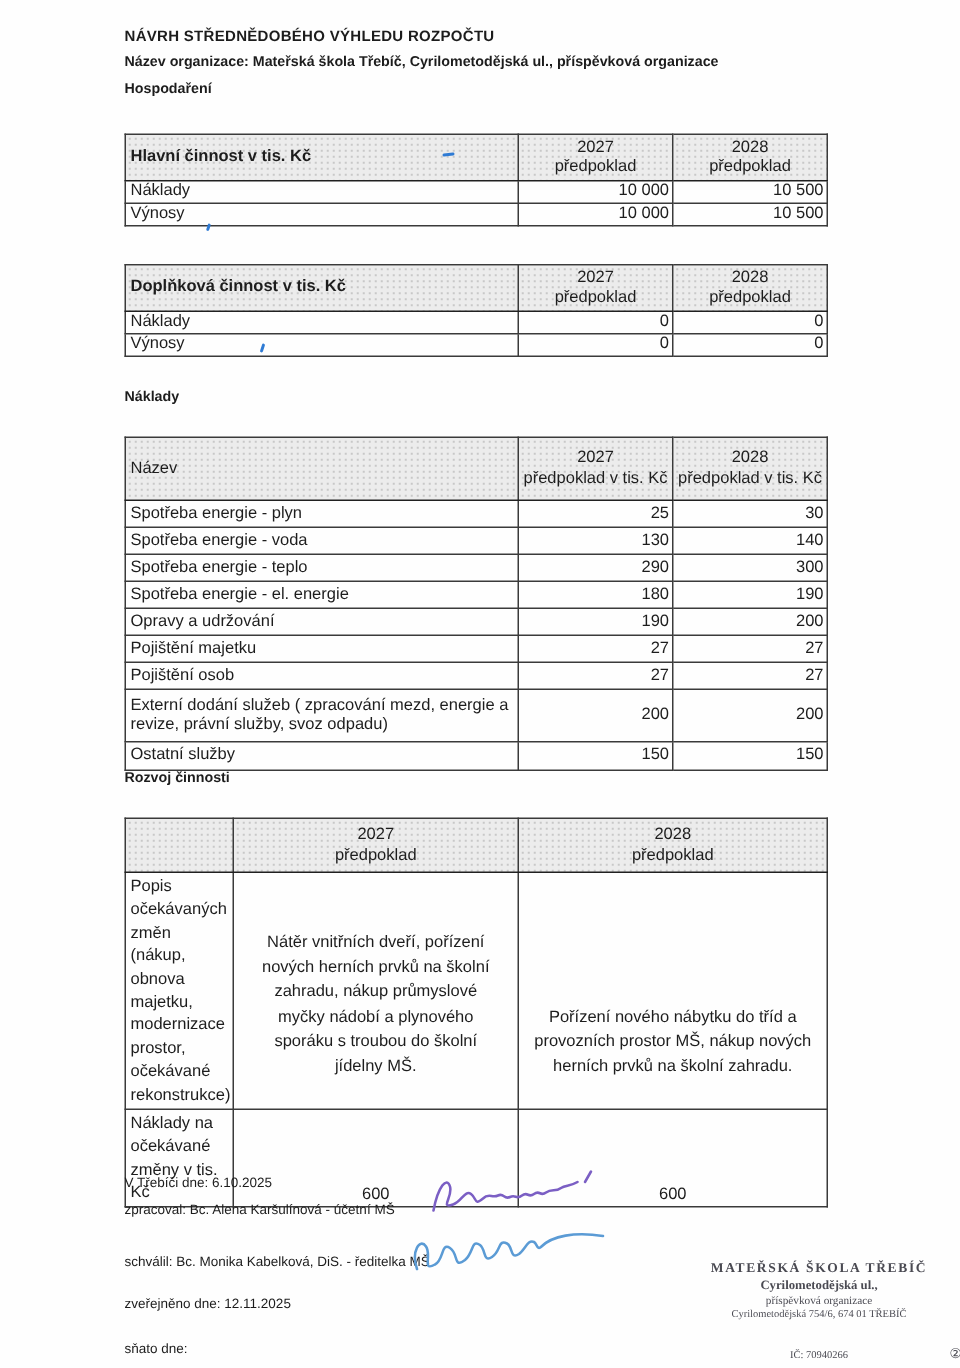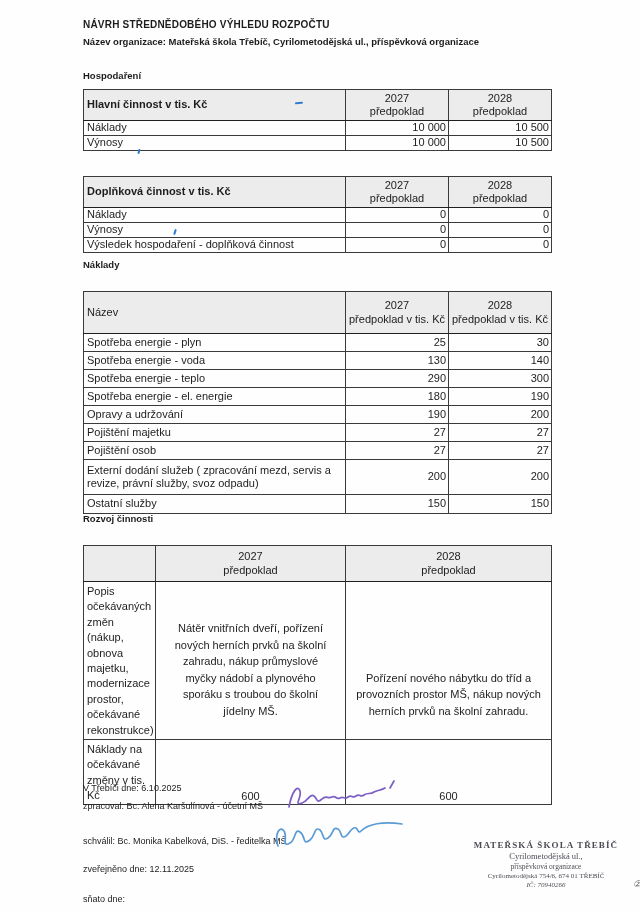--- a/index.html
+++ b/index.html
@@ -35,36 +35,36 @@
   .rozvoj td.cost-val{vertical-align:bottom; text-align:center; padding-bottom:0;}
 
   .footer-line{font-size:9px;}
   .pen-mark{position:absolute; background:#2f7bd4; border-radius:1px;}
 
   .stamp{
     width:190px; text-align:center; color:#3b3b44;
     font-family:"Liberation Serif", serif; opacity:.92;
   }
   .stamp-l1{font-size:9px; font-weight:bold; letter-spacing:1.1px; white-space:nowrap;}
-  .stamp-l2{font-size:8.5px; font-weight:normal; margin-top:1px;}
+  .stamp-l2{font-size:8.5px; font-weight:bold; margin-top:1px;}
   .stamp-l3{font-size:7.5px; margin-top:1px;}
   .stamp-l4{font-size:7px; margin-top:1px; white-space:nowrap;}
-  .stamp-l5{font-size:7px; margin-top:1px; position:relative;font-style:italic;}
+  .stamp-l5{font-size:7px; margin-top:19px; position:relative;}
   .stamp-badge{position:absolute; right:0; top:-2px; font-size:9px;}
   svg{display:block;}
 </style>
 </head>
 <body>
 
 <div class="page">
 
   <div class="abs doc-title" style="left:83px; top:19px;">NÁVRH STŘEDNĚDOBÉHO VÝHLEDU ROZPOČTU</div>
   <div class="abs org-line" style="left:83px; top:36px;">Název organizace: Mateřská škola Třebíč, Cyrilometodějská ul., příspěvková organizace</div>
 
-  <div class="abs sec-head" style="left:83px; top:70px;">Hospodaření</div>
+  <div class="abs sec-head" style="left:83px; top:54px;">Hospodaření</div>
 
   <table class="abs" style="left:83px; top:89px;">
     <colgroup>
         <col style="width:262px">
         <col style="width:103px">
         <col style="width:103px">
       </colgroup>
     <tbody>
         <tr class="thead h30">
       <td class="lbl">Hlavní činnost v tis. Kč</td>
@@ -103,25 +103,20 @@
     <tr class="h14">
       <td>Náklady</td>
       <td class="num">0</td>
       <td class="num">0</td>
     </tr>
     <tr class="h14">
       <td>Výnosy</td>
       <td class="num">0</td>
       <td class="num">0</td>
     </tr>
-    <tr class="h14">
-      <td>Výsledek hospodaření - doplňková činnost</td>
-      <td class="num">0</td>
-      <td class="num">0</td>
-    </tr>
   </tbody>
     </table>
 
   <div class="abs sec-head" style="left:83px; top:259px;">Náklady</div>
 
   <table class="abs" style="left:83px; top:291px;">
     <colgroup>
         <col style="width:262px">
         <col style="width:103px">
         <col style="width:103px">
@@ -163,21 +158,21 @@
       <td>Pojištění majetku</td>
       <td class="num">27</td>
       <td class="num">27</td>
     </tr>
     <tr class="h17">
       <td>Pojištění osob</td>
       <td class="num">27</td>
       <td class="num">27</td>
     </tr>
     <tr class="h34">
-      <td>Externí dodání služeb ( zpracování mezd, servis a revize, právní služby, svoz odpadu)</td>
+      <td>Externí dodání služeb ( zpracování mezd, energie a revize, právní služby, svoz odpadu)</td>
       <td class="num">200</td>
       <td class="num">200</td>
     </tr>
     <tr class="h18">
       <td>Ostatní služby</td>
       <td class="num">150</td>
       <td class="num">150</td>
     </tr>
   </tbody>
     </table>

